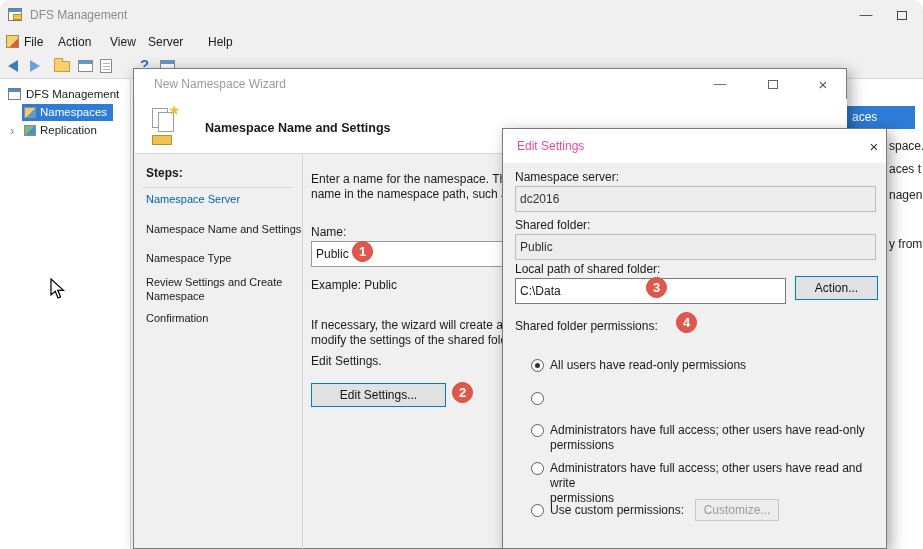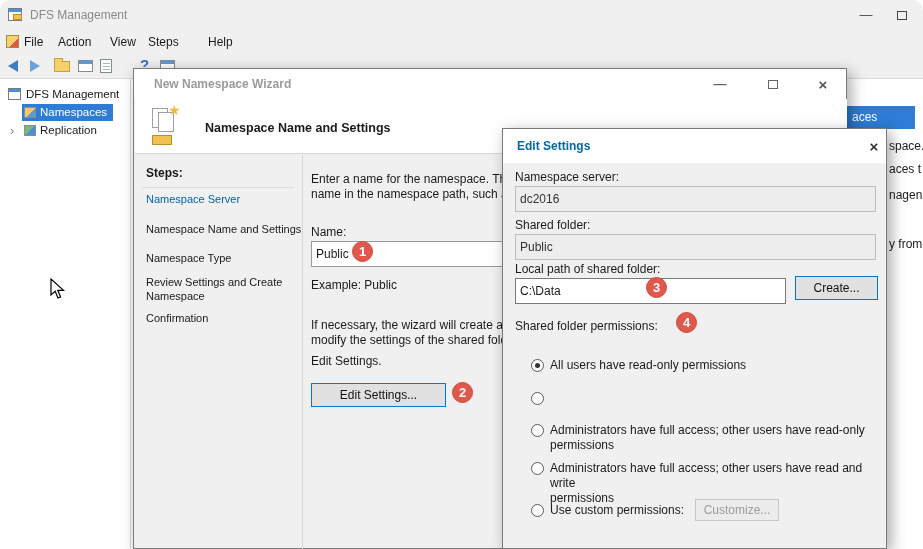--- a/index.html
+++ b/index.html
@@ -33,21 +33,21 @@
   .ico-namespaces { width:12px; height:11px; background:linear-gradient(135deg,#f3c96b 55%,#5b9bd5 55%); border:1px solid #8d8d8d; }
   .ico-replication { width:12px; height:11px; background:linear-gradient(135deg,#79b979 50%,#4a90d9 50%); border:1px solid #8d8d8d; }
   .expander { color:#8a8a8a; font-size:13px; }
 
   
   .frag { white-space:nowrap; color:#222; }
   .blue-bar { left:847px; top:106px; width:68px; height:23px; background:#2e7cd6; color:#fff; }
 
   
   .dlg { background:#f0f0f0; border:1px solid #7a7a7a; box-shadow:4px 4px 14px rgba(0,0,0,.35); }
-  .dlg-titlebar { position:absolute; left:0; top:0; width:100%; background:#fff;font-weight:bold; }
+  .dlg-titlebar { position:absolute; left:0; top:0; width:100%; background:#fff; }
   .dlg-title-inactive { color:#9b9b9b; }
   .dlg-close { color:#333; font-size:15px; text-align:center; cursor:default; }
 
   .wizard { left:133px; top:68px; width:714px; height:481px; z-index:10; }
   .wiz-header { position:absolute; left:1px; top:30px; width:712px; height:55px; background:#fff; border-bottom:1px solid #d5d5d5; }
   .wiz-vdiv { left:168px; top:86px; width:1px; height:395px; background:#d5d5d5; }
   .steps-div { left:8px; top:118px; width:152px; height:1px; background:#dcdcdc; }
   .step { font-size:11px; white-space:nowrap; }
   .step.wrap { white-space:normal; width:146px; line-height:14px; }
   .step-link { color:#0063b1; }
@@ -82,21 +82,21 @@
   </div>
   <div class="abs title-text">DFS Management</div>
   <div class="abs win-ctrl" style="left:855px;">—</div>
   <div class="abs max-box" style="left:897px;"></div>
 
   <div class="abs menubar"></div>
   <div class="abs" style="left:6px;top:35px;width:13px;height:13px;background:linear-gradient(135deg,#f6d16f 60%,#e2574c 60%);border:1px solid #a98c3c;"></div>
   <span class="abs menu-item" style="left:24px;">File</span>
   <span class="abs menu-item" style="left:58px;">Action</span>
   <span class="abs menu-item" style="left:110px;">View</span>
-  <span class="abs menu-item" style="left:148px;">Steps</span>
+  <span class="abs menu-item" style="left:148px;">Server</span>
   <span class="abs menu-item" style="left:208px;">Help</span>
 
   <div class="abs toolbar"></div>
   <div class="abs tb-arrow-left" style="left:8px;"></div>
   <div class="abs tb-arrow-right" style="left:30px;"></div>
   <div class="abs tb-folder" style="left:54px;"></div>
   <div class="abs tb-table" style="left:78px;"></div>
   <div class="abs tb-page" style="left:100px;"></div>
   <span class="abs tb-help" style="left:140px;">?</span>
   <div class="abs tb-table" style="left:160px;"></div>
@@ -158,33 +158,33 @@
     <input class="txt" style="left: 177px; top: 172px; width: 235px;" readonly="" value="Public">
     <span class="abs lbl" style="left:177px;top:209px;">Example: Public</span>
     <span class="abs lbl" style="left:177px;top:249px;white-space:nowrap;">If necessary, the wizard will create a shar</span>
     <span class="abs lbl" style="left:177px;top:264px;white-space:nowrap;">modify the settings of the shared folder, s</span>
     <span class="abs lbl" style="left:177px;top:285px;white-space:nowrap;">Edit Settings.</span>
     <button class="btn" style="left:177px;top:314px;width:135px;height:24px;">Edit Settings...</button>
   </div>
 
   <div class="abs dlg edit-dlg">
     <div class="dlg-titlebar" style="height:34px;">
-      <span class="abs" style="left:14px;top:10px;color:#0369a1;">Edit Settings</span>
+      <span class="abs" style="left:14px;top:10px;color:#ec4899;">Edit Settings</span>
       <span class="abs dlg-close" style="left:362px;top:9px;width:18px;">×</span>
     </div>
 
     <span class="abs lbl" style="left:12px;top:41px;">Namespace server:</span>
     <input class="txt dim" style="left: 12px; top: 57px; width: 361px;" readonly="" value="dc2016">
 
     <span class="abs lbl" style="left:12px;top:89px;">Shared folder:</span>
     <input class="txt dim" style="left: 12px; top: 105px; width: 361px;" readonly="" value="Public">
 
     <span class="abs lbl" style="left:12px;top:133px;">Local path of shared folder:</span>
     <input class="txt" style="left: 12px; top: 149px; width: 271px; border-color: rgb(122, 122, 122);" readonly="" value="C:\Data">
-    <button class="btn" style="left:292px;top:147px;width:83px;height:24px;">Create...</button>
+    <button class="btn" style="left:292px;top:147px;width:83px;height:24px;">Action...</button>
 
     <span class="abs lbl" style="left:12px;top:190px;">Shared folder permissions:</span>
 
     <span class="radio checked" style="left:28px;top:230px;"></span>
     <div class="radio-label" style="left:47px;top:229px;">
       <div>All users have read-only permissions</div>
     </div>
 
     <span class="radio" style="left:28px;top:263px;"></span>
 

